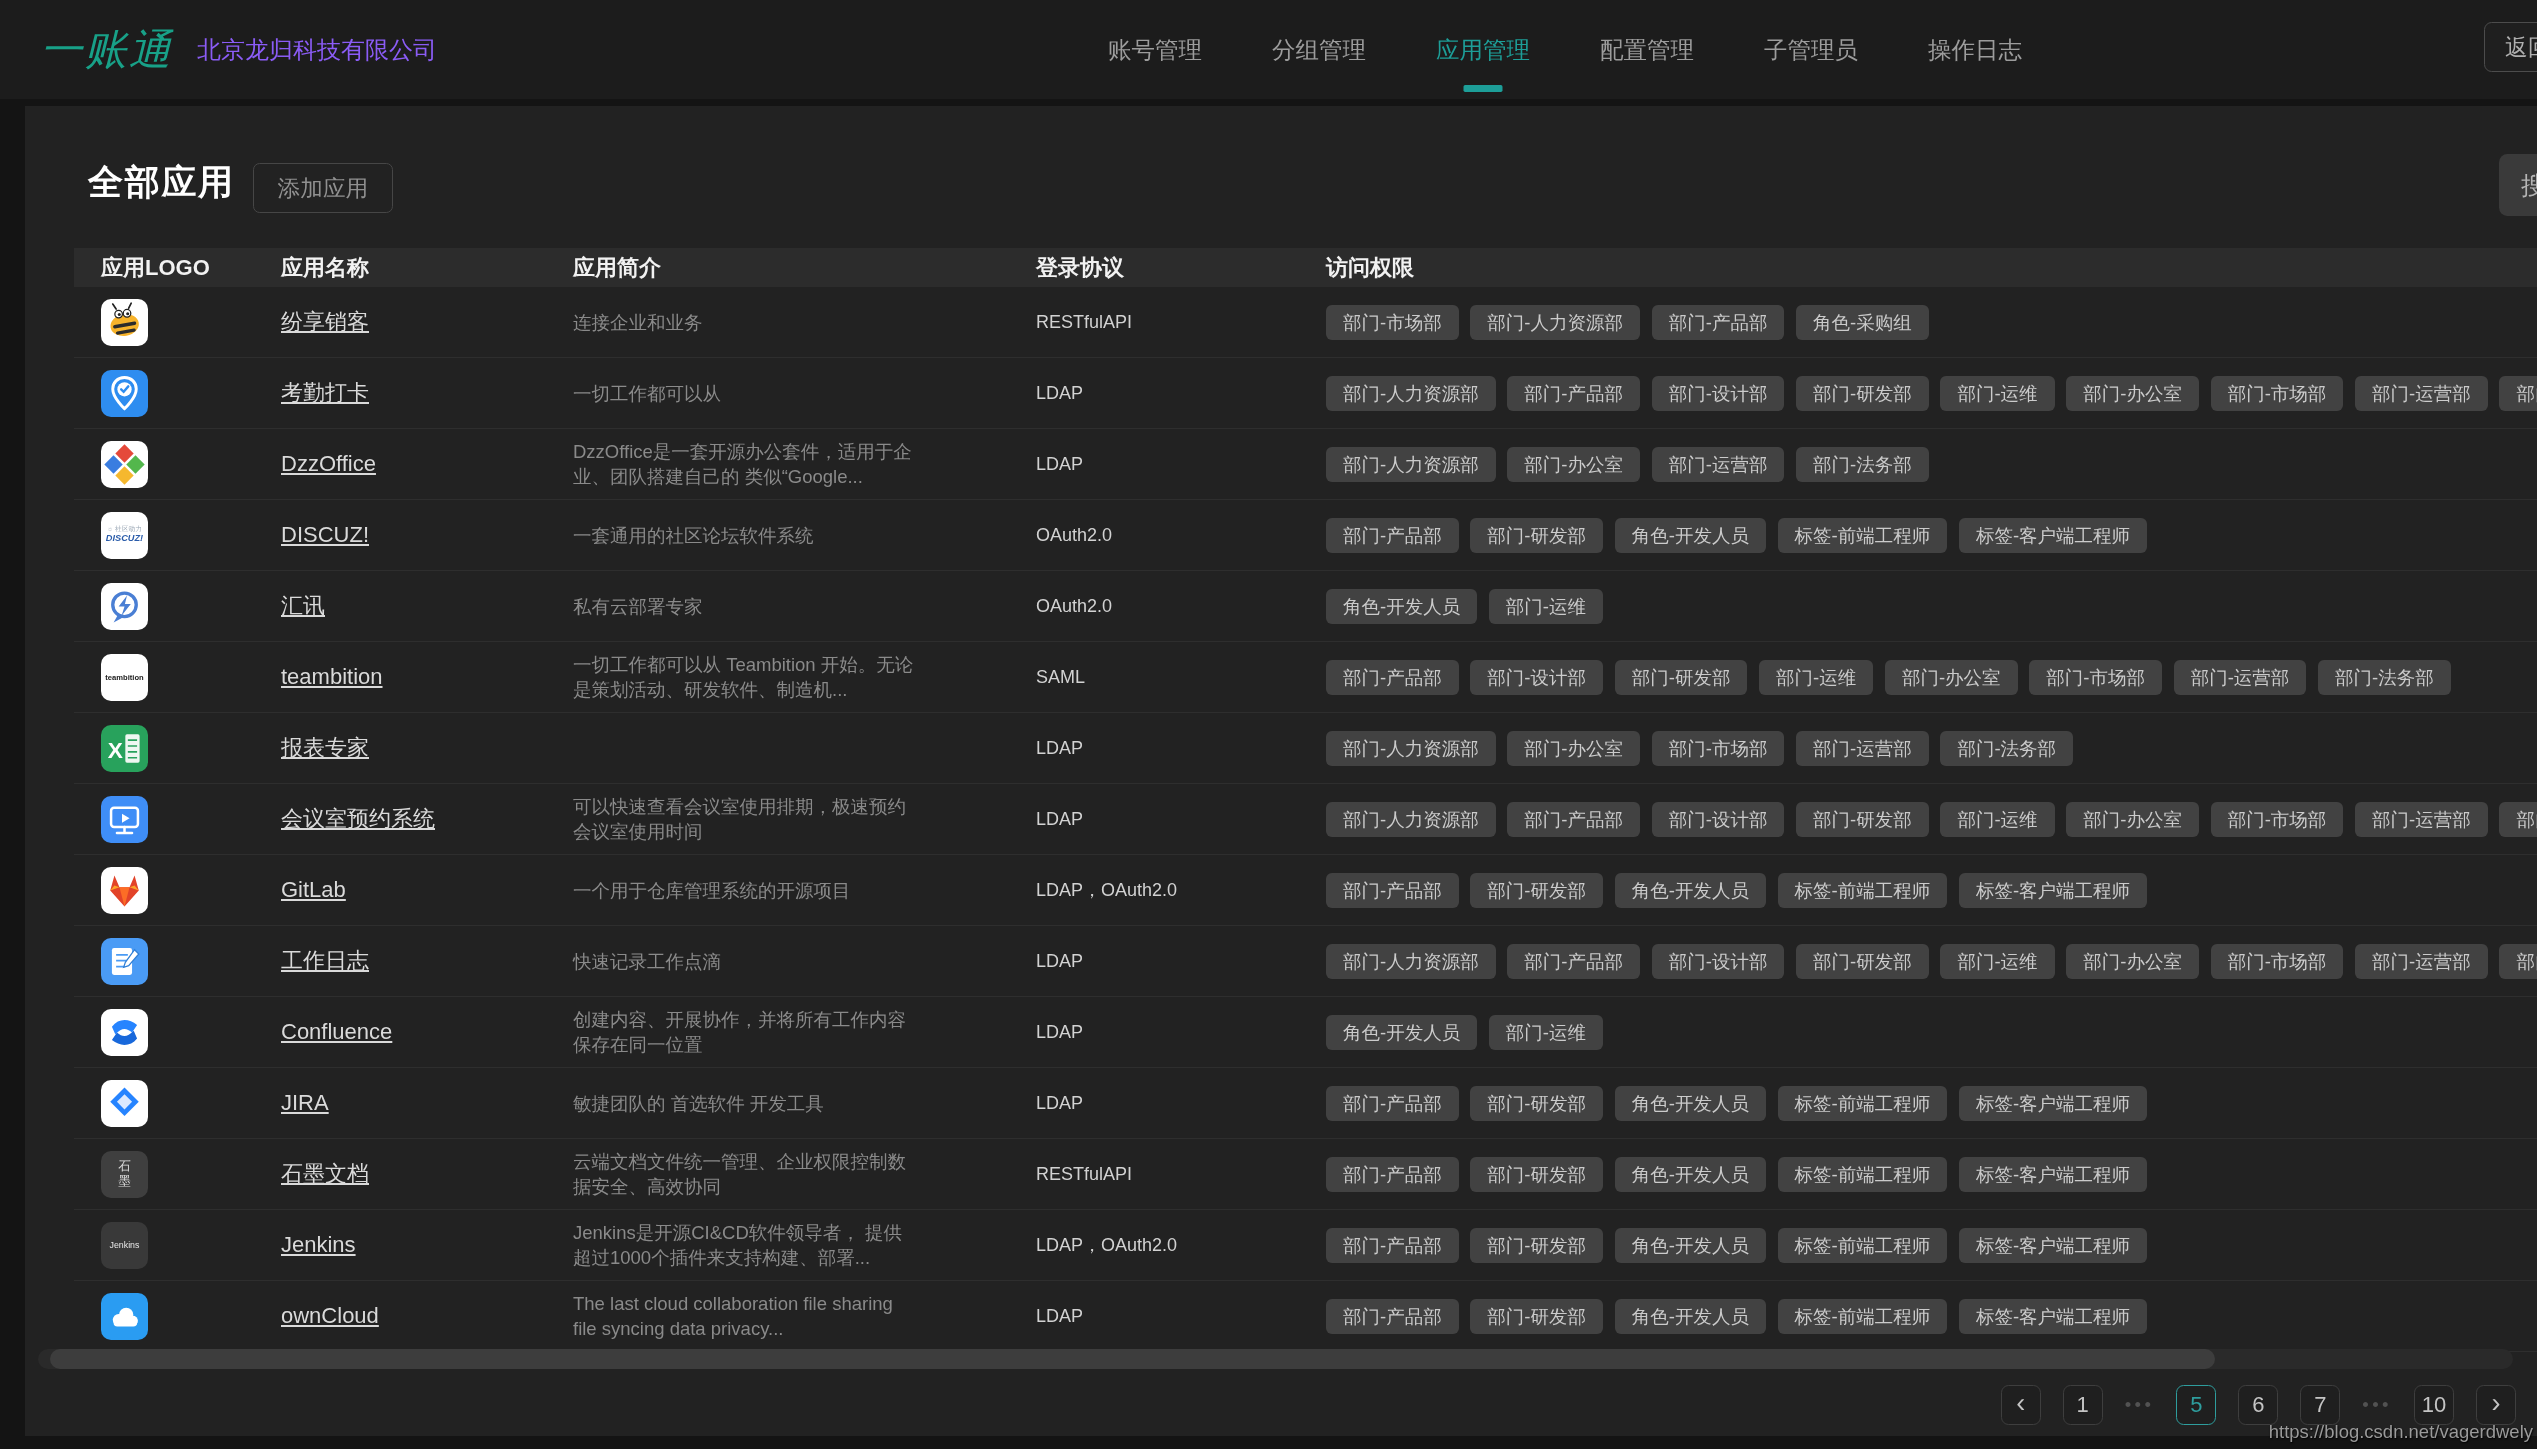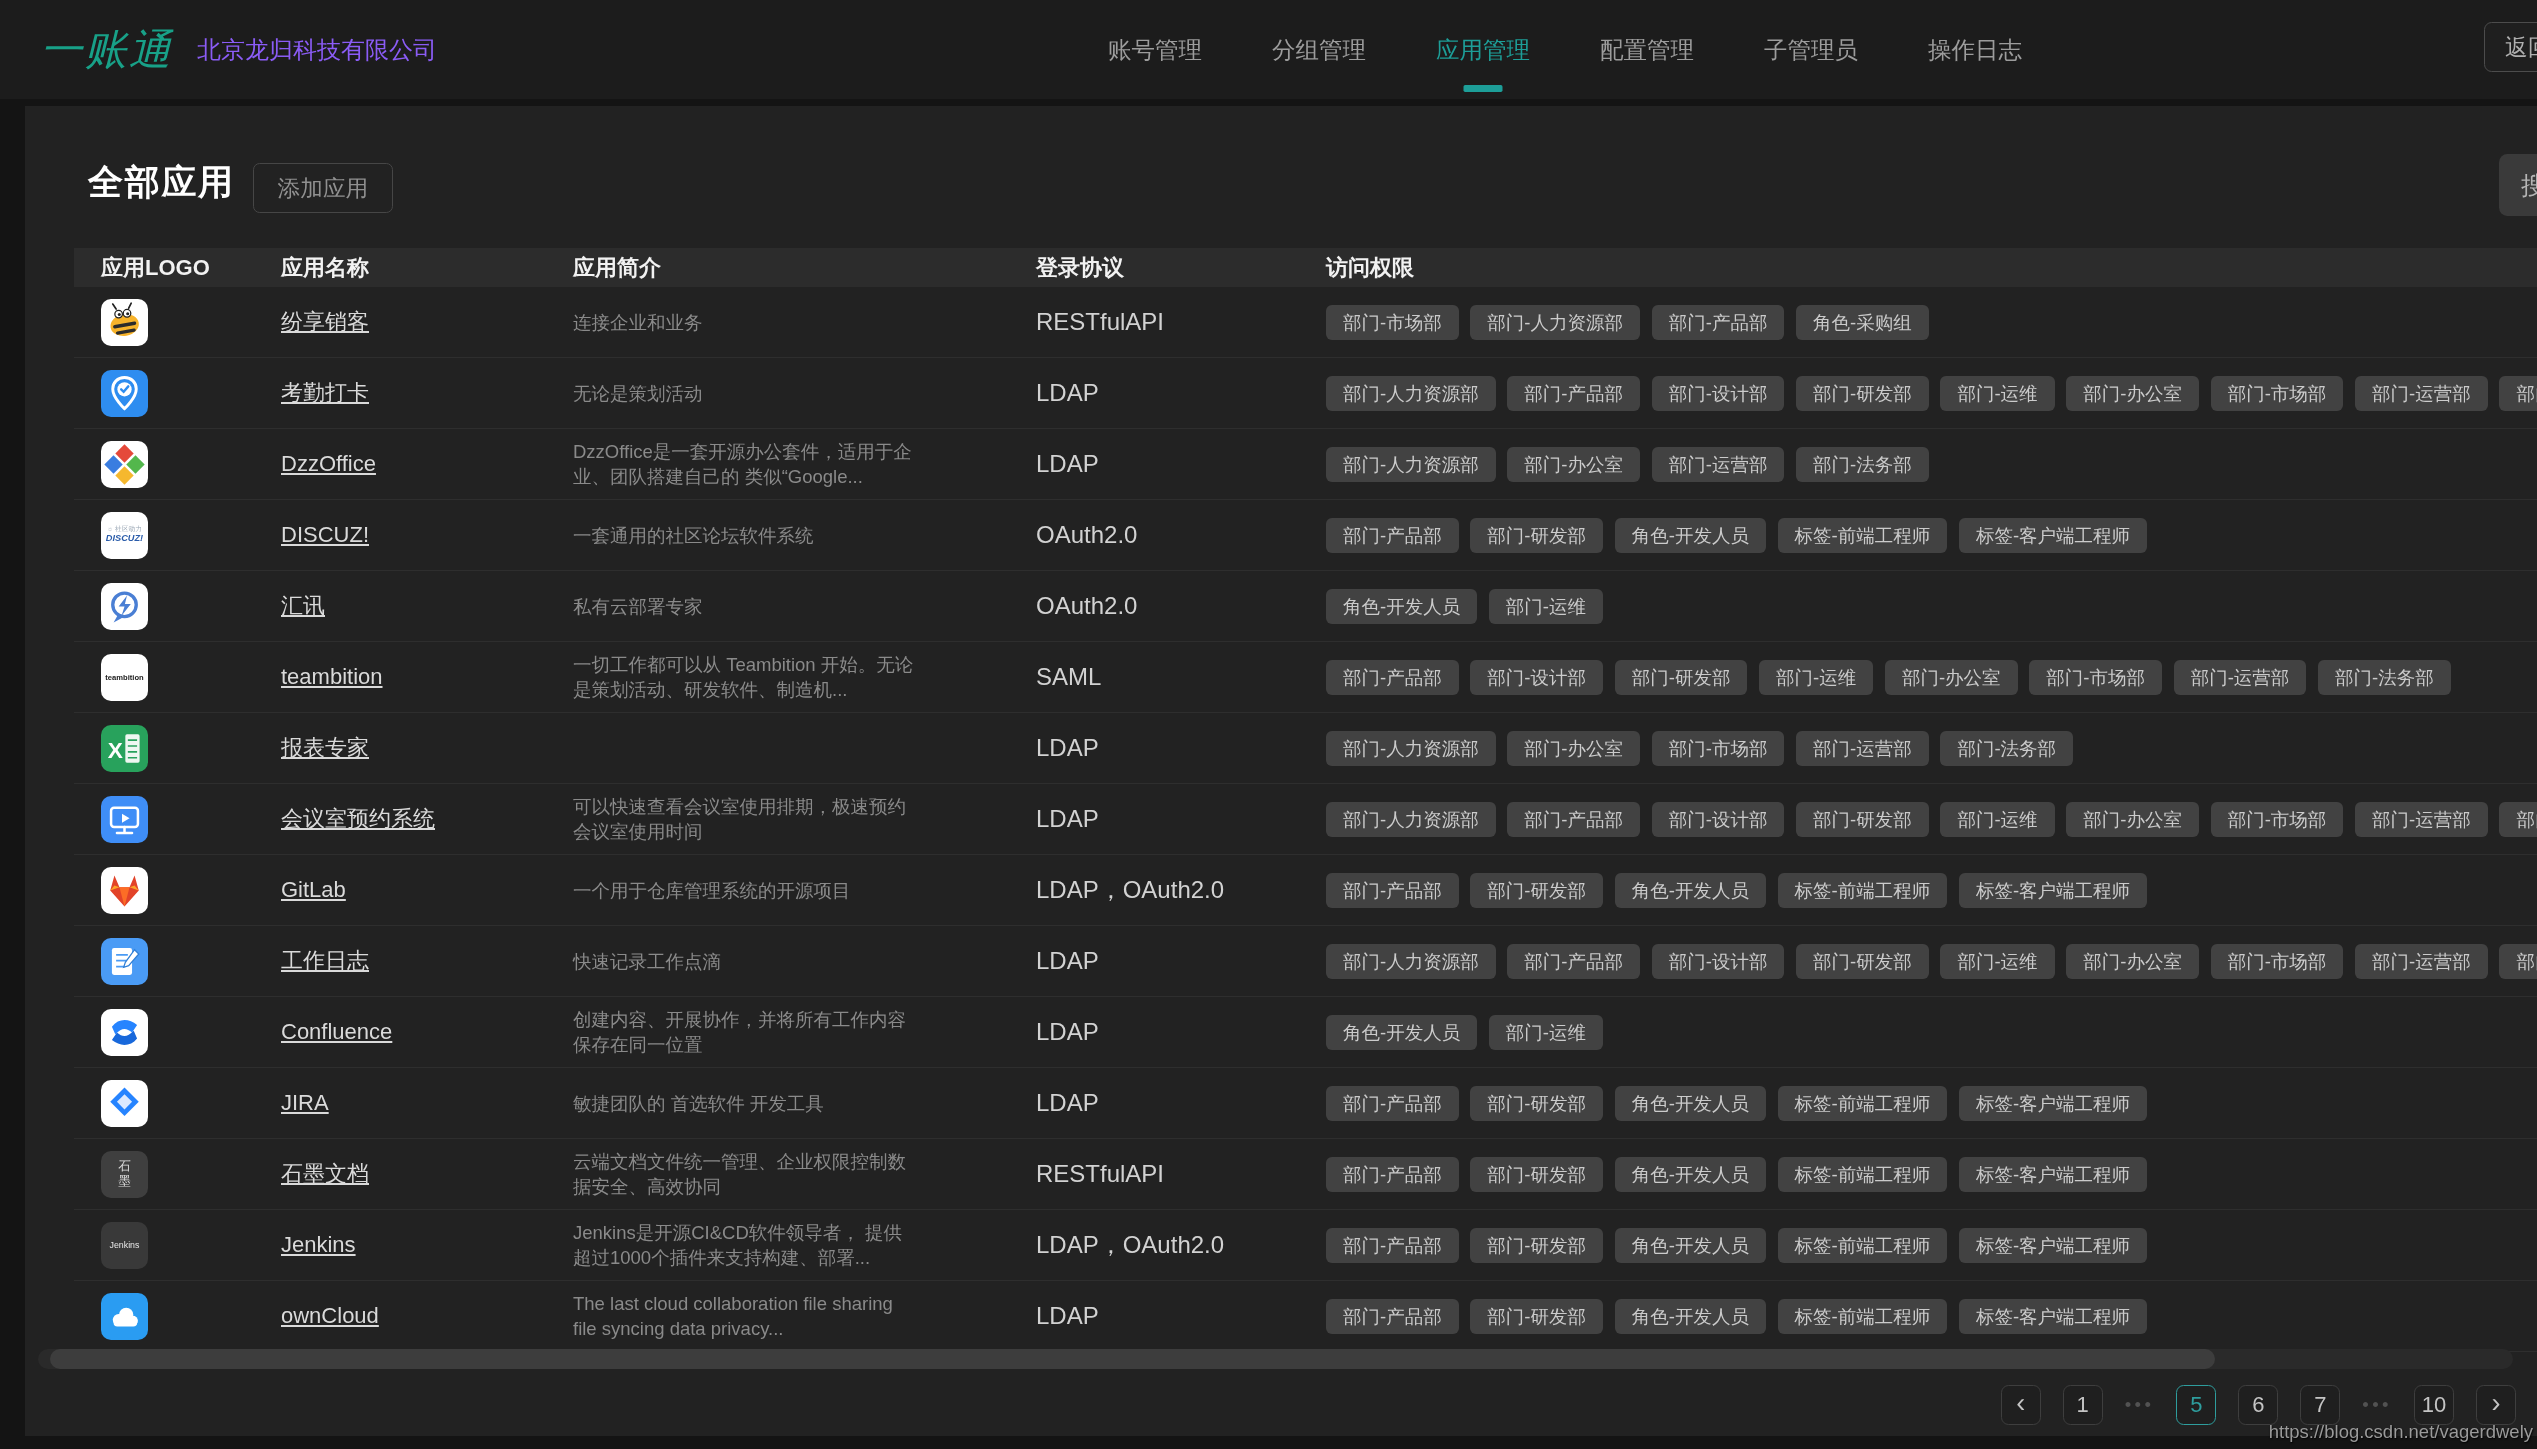--- a/index.html
+++ b/index.html
@@ -26,21 +26,21 @@
   
   .table{position:absolute;left:74px;top:248px;right:0;}
   .thead{position:relative;height:39px;background:#2c2c2c;}
   .th{position:absolute;top:0;height:39px;line-height:39px;font-size:22px;font-weight:bold;color:#f2f2f2;white-space:nowrap;}
   .c0{left:27px;} .c1{left:207px;} .c2{left:499px;} .c3{left:962px;} .c4{left:1252px;}
   .row{position:relative;height:70px;border-bottom:0.8px solid #2e2e2e;}
   .cell{position:absolute;top:0;height:70px;display:flex;align-items:center;}
   .logo{width:47px;height:47px;border-radius:10px;display:flex;align-items:center;justify-content:center;overflow:hidden;}
   .name{font-size:22px;color:#dadada;white-space:nowrap;text-decoration:underline;}
   .desc{width:346px;font-size:18.5px;line-height:25px;color:#8a8a8a;}
-  .proto{font-size:24px;color:#d2d2d2;white-space:nowrap;}
+  .proto{font-size:18px;color:#d2d2d2;white-space:nowrap;}
   .tags{position:absolute;top:0;left:1252px;right:0;height:70px;display:flex;align-items:center;gap:11.7px;
     white-space:nowrap;overflow:hidden;}
   .chip{flex:0 0 auto;background:#424242;border-radius:5.9px;height:35px;line-height:35px;padding:0 17px;
     font-size:18.5px;color:#cbcbcb;}
   
   .hscroll-track{position:absolute;left:38px;right:25px;top:1349px;height:20px;border-radius:10px;background:#2a2a2a;}
   .hscroll-thumb{position:absolute;left:11.7px;top:0;width:2165px;height:20px;border-radius:10px;background:#3d3d3d;}
   
   .pagination{position:absolute;right:22px;top:1385px;display:flex;align-items:center;gap:22px;}
   .page-btn{width:40px;height:40px;border-radius:7.6px;border:1.7px solid #3e3e3e;background:#1f1f1f;color:#c4c4c4;
@@ -138,21 +138,21 @@
               <path d="M28 9c-8.3 0-14 6-14 13.5C14 33 28 46 28 46s14-13 14-23.5C42 15 36.3 9 28 9z" fill="none" stroke="#fff" stroke-width="3.5"></path>
               <circle cx="28" cy="23" r="8.5" fill="#fff"></circle>
               <path d="M24 23l3 3 5.5-6.5" fill="none" stroke="#2e8df0" stroke-width="2.8" stroke-linecap="round"></path>
             </svg>
           </div>
         </div>
         <div class="cell c1">
           <span class="name">考勤打卡</span>
         </div>
         <div class="cell c2">
-          <span class="desc">无论是策划活动</span>
+          <span class="desc">一切工作都可以从</span>
         </div>
         <div class="cell c3">
           <span class="proto">LDAP</span>
         </div>
         <div class="tags">
           <span class="chip">部门-人力资源部</span>
           <span class="chip">部门-产品部</span>
           <span class="chip">部门-设计部</span>
           <span class="chip">部门-研发部</span>
           <span class="chip">部门-运维</span>

